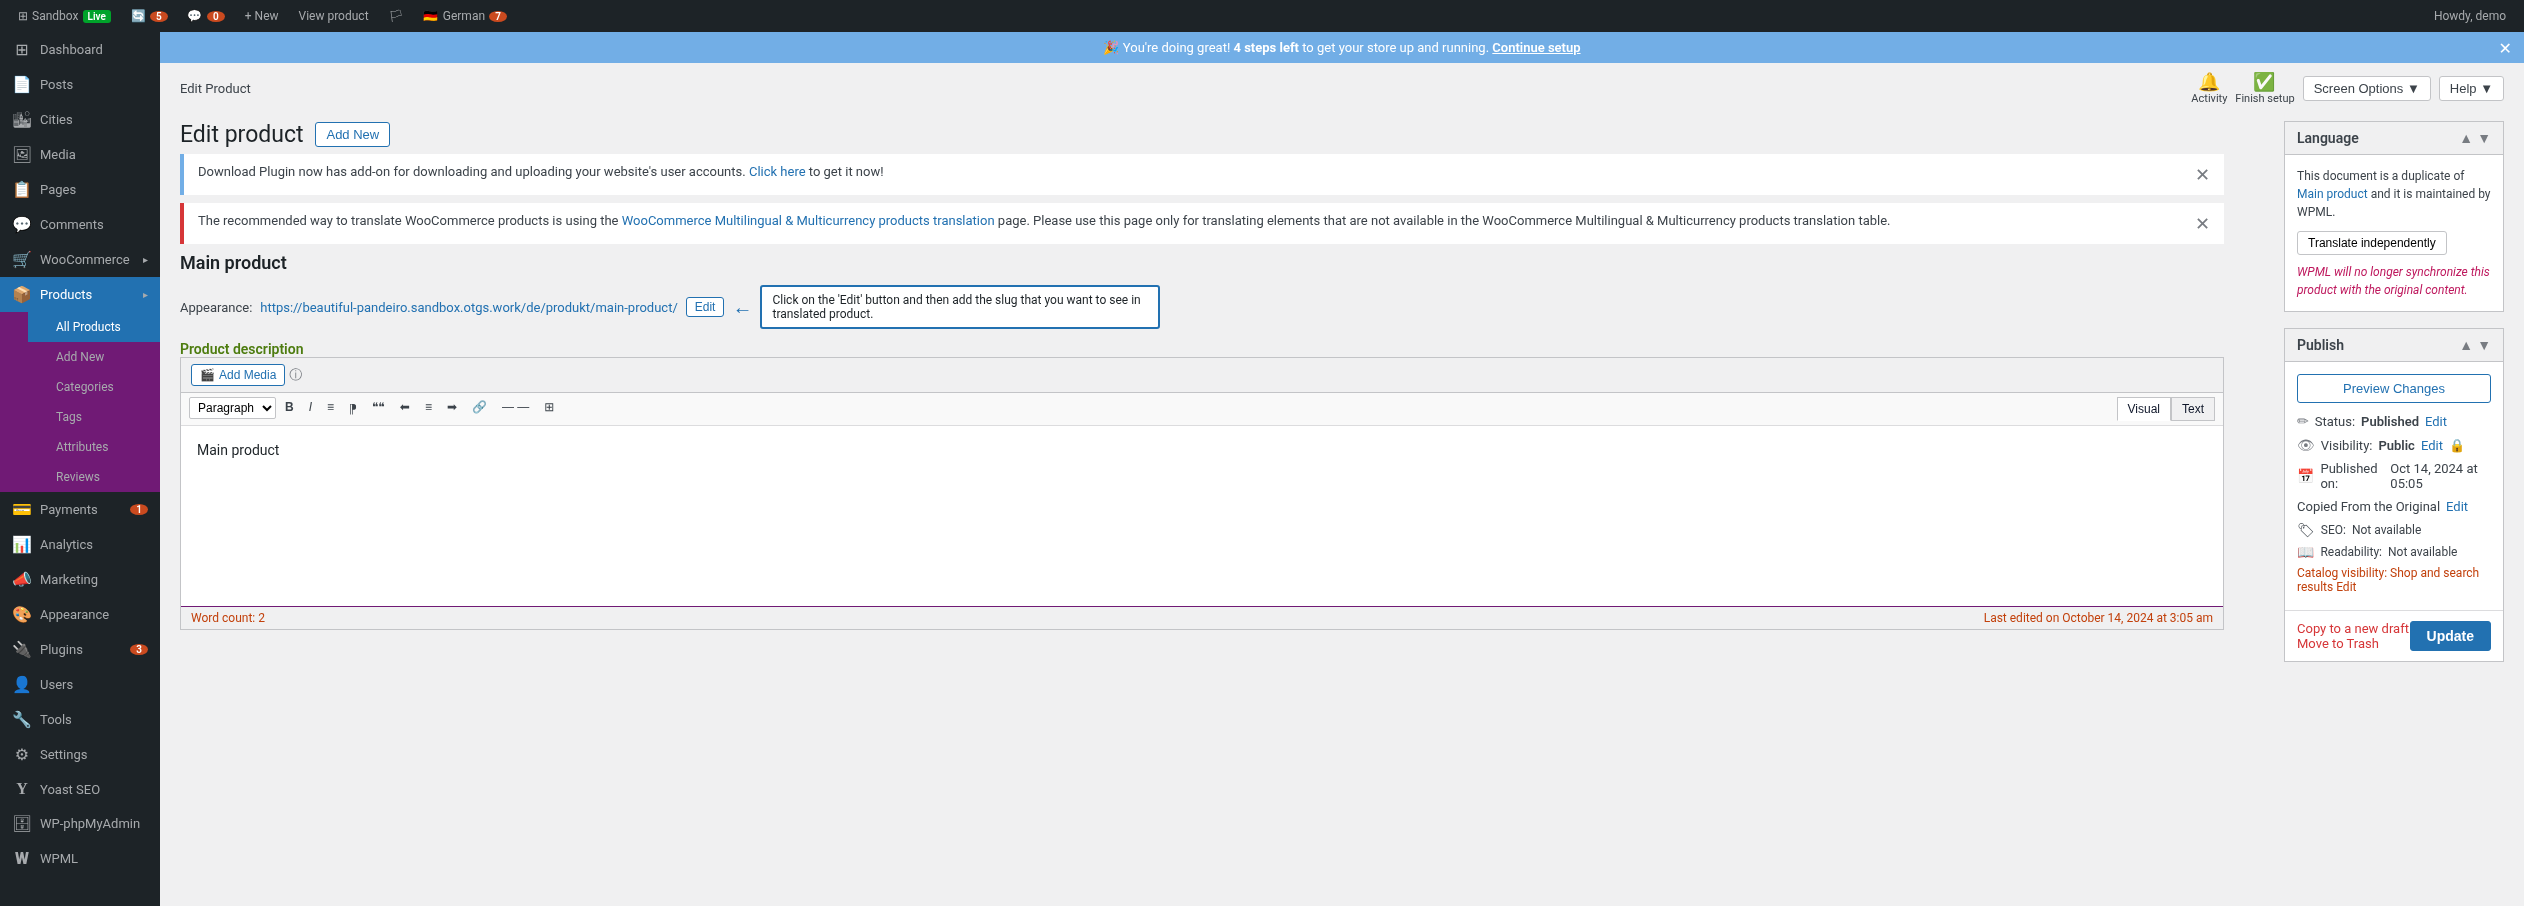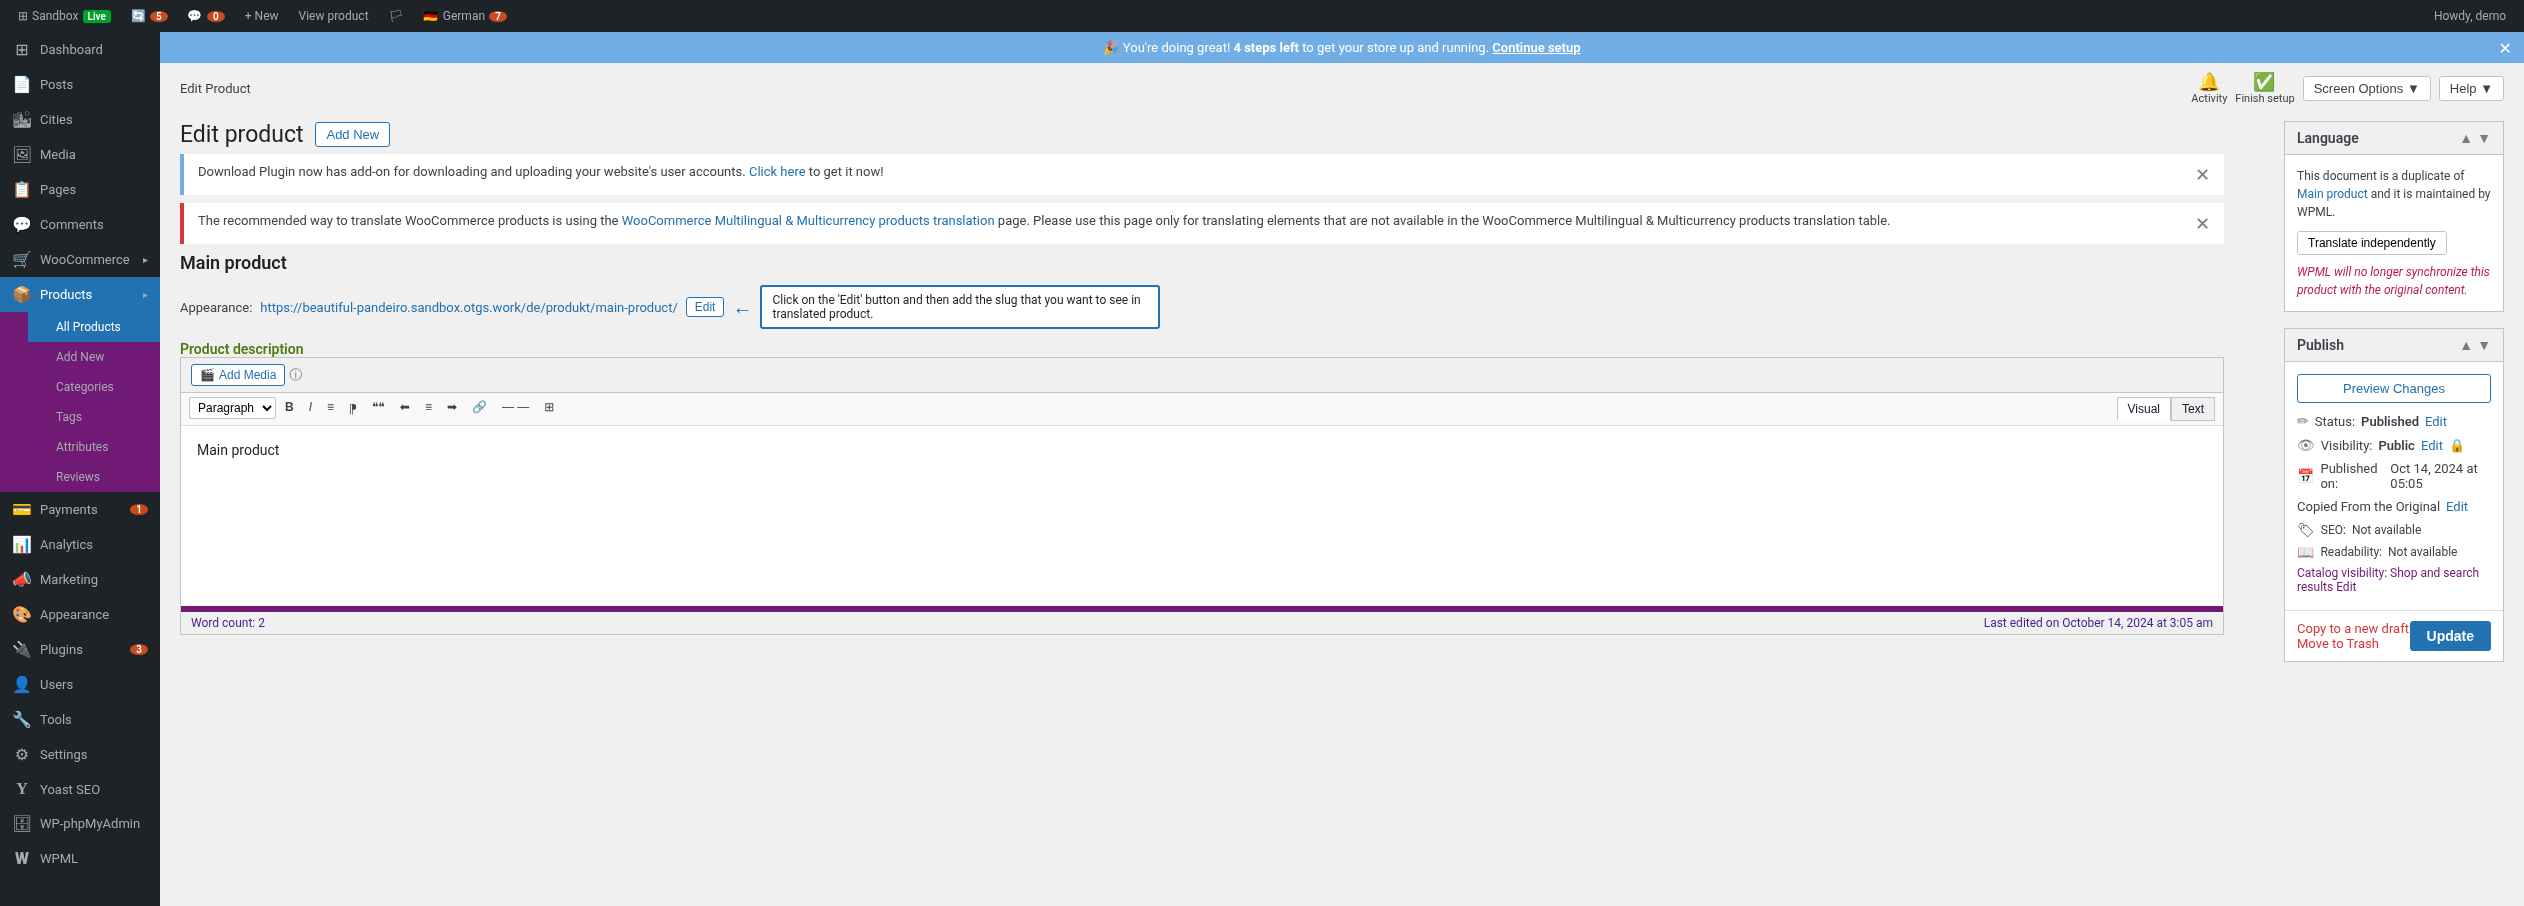--- a/index.html
+++ b/index.html
@@ -261,26 +261,26 @@
     .editor-content {
       min-height: 180px;
       padding: 16px;
       background: #fff;
       font-size: 14px;
       color: #1d2327;
     }
 
     .word-count-bar {
       background: #f0f0f1;
-      border-top: 6px solid #701a75;
+      border-top: 1px solid #701a75;
       padding: 4px 10px;
       display: flex;
       justify-content: space-between;
       font-size: 12px;
-      color: #4c1d95;
+      color: #c2410c;
     }
 
     
     .product-description-section {
       margin-bottom: 16px;
     }
     .product-desc-label {
       font-size: 14px;
       font-weight: 600;
       color: #4d7c0f;
@@ -357,21 +357,21 @@
       align-items: center;
       gap: 6px;
       font-size: 12px;
       margin-bottom: 6px;
       color: #3c434a;
     }
     .seo-icon { font-size: 14px; }
 
     .catalog-vis {
       font-size: 12px;
-      color: #701a75;
+      color: #c2410c;
       margin-bottom: 4px;
     }
 
     
     .top-area {
       display: flex;
       align-items: center;
       justify-content: space-between;
       padding: 8px 20px 4px 20px;
     }

